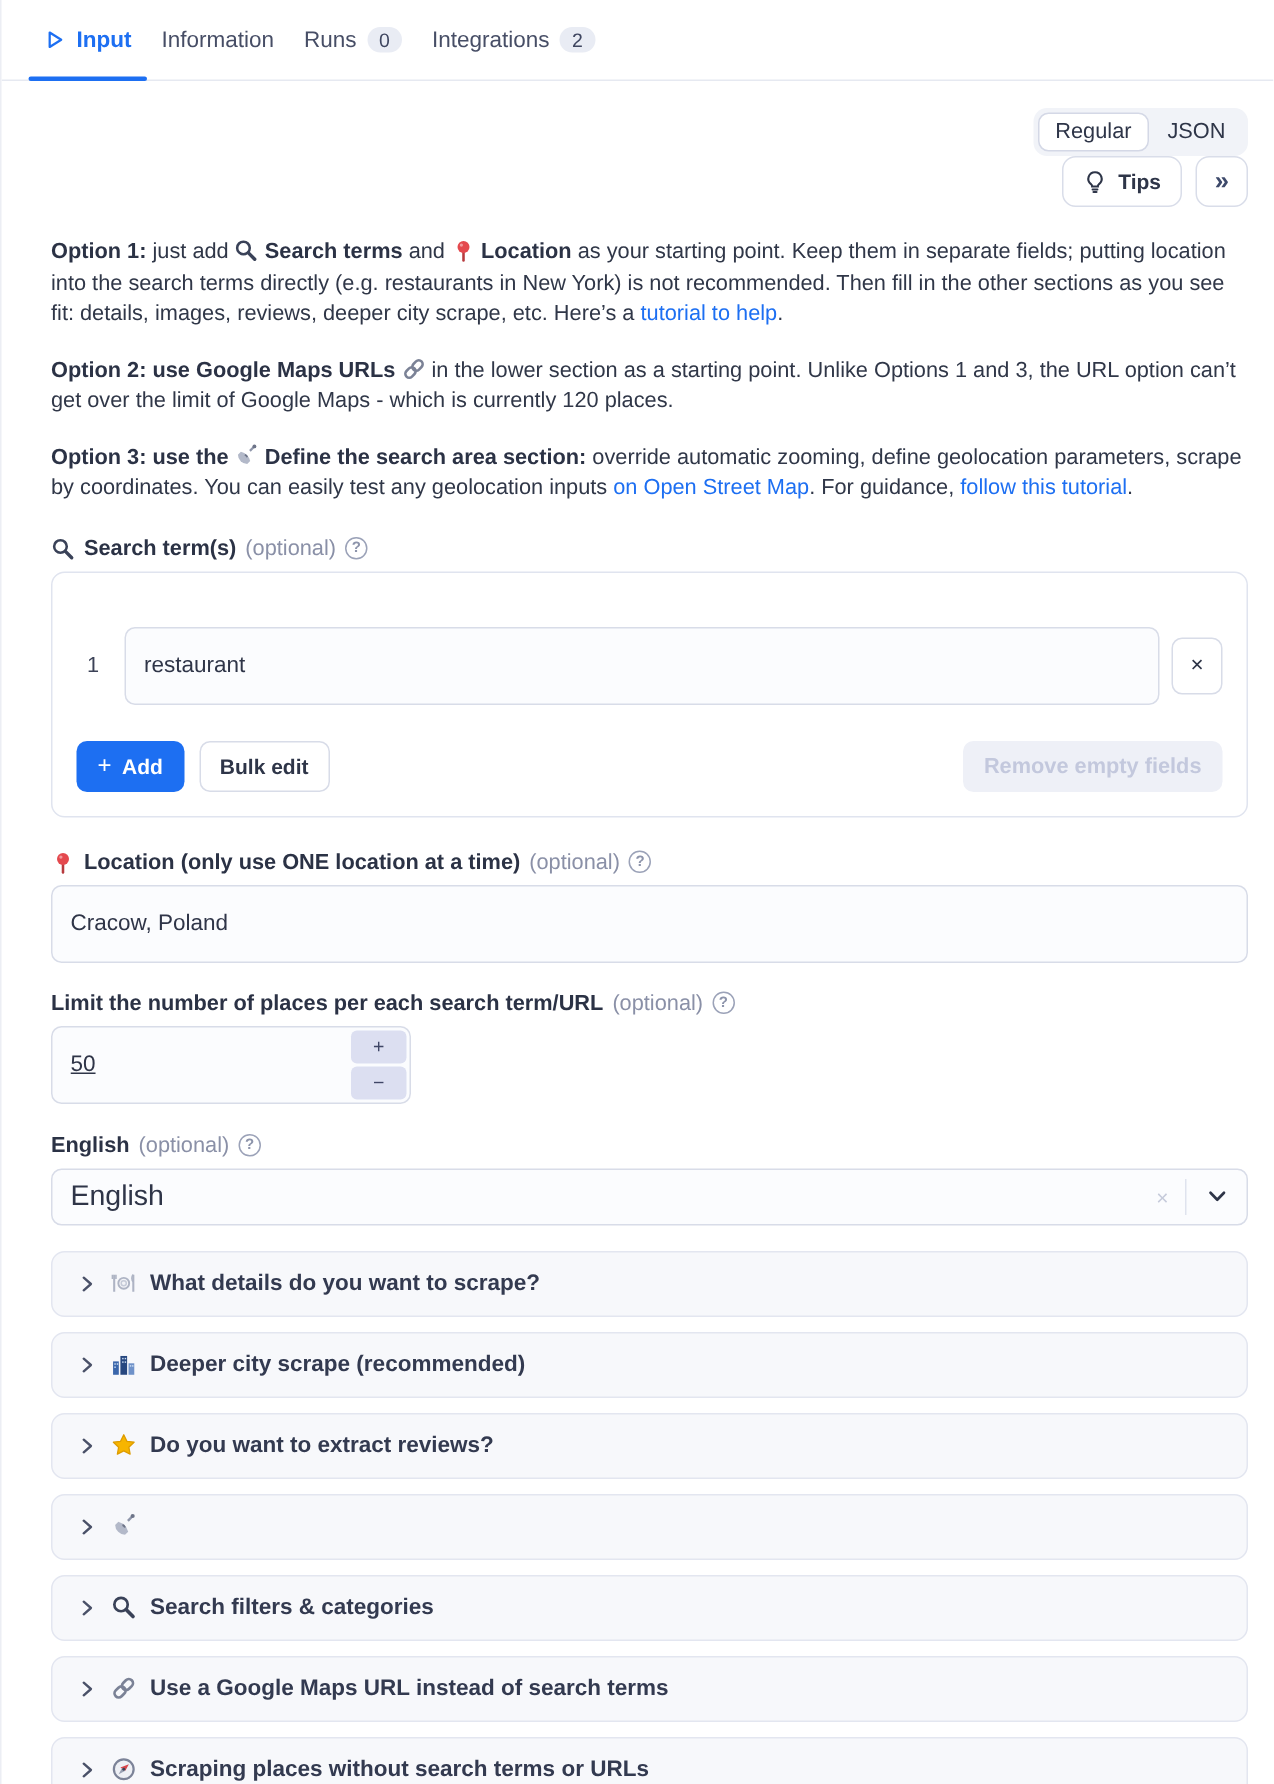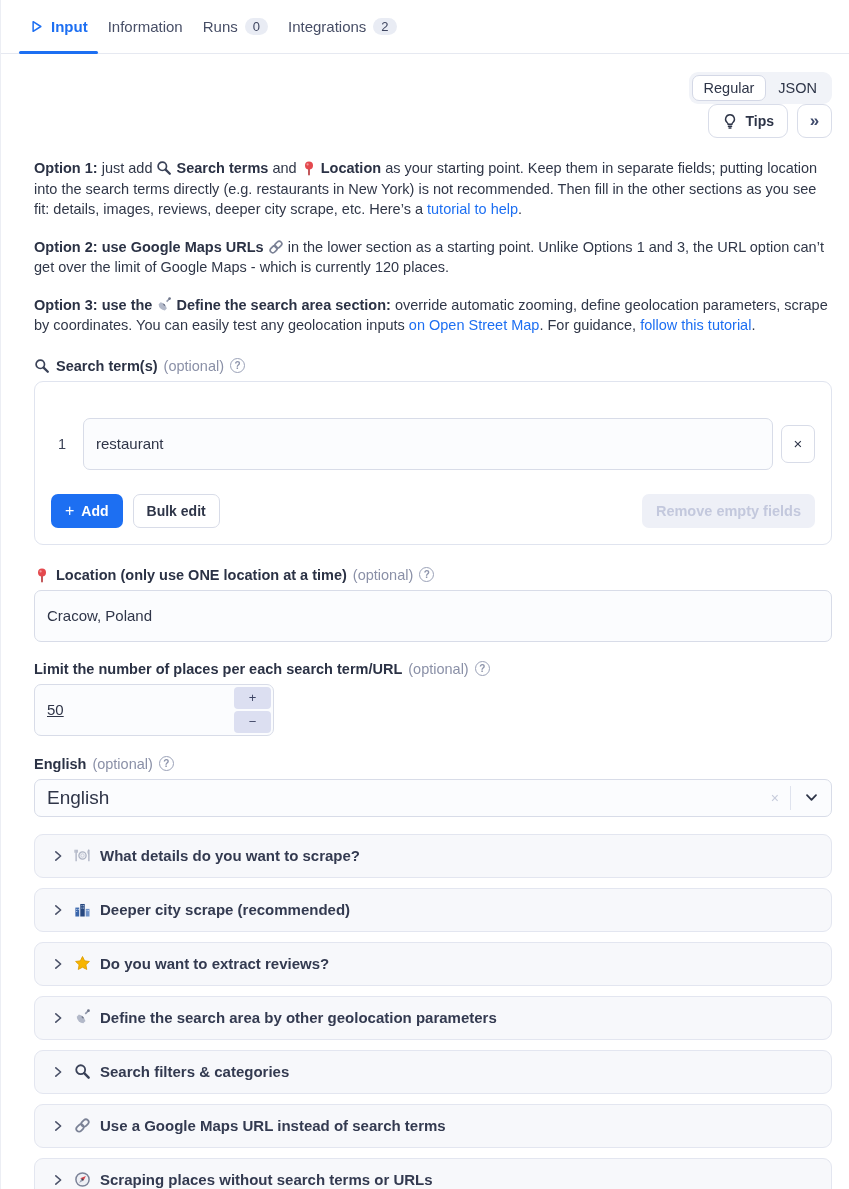--- a/index.html
+++ b/index.html
@@ -295,21 +295,20 @@
         <svg viewBox="0 0 16 16" width="14" height="14">
           <polyline points="5.5,3.2 11,8 5.5,12.8" fill="none" stroke="#4a5168" stroke-width="1.8" stroke-linecap="round" stroke-linejoin="round"></polyline>
         </svg>
       </span>
       <span class="section-icon"><svg viewBox="0 0 16 16" width="17" height="17">
           <path d="M2.6 7.2a6.4 6.4 0 0 0 6.2 6.2l2-2A8.6 8.6 0 0 0 4.6 5.2z" fill="#b3b9c9"></path>
           <path d="M7.2 7.2a2.2 2.2 0 0 1 1.6 1.6" fill="none" stroke="#6d7488" stroke-width="1.2"></path>
           <line x1="10.6" y1="4.6" x2="13.2" y2="2" stroke="#8f96aa" stroke-width="1.5"></line>
           <circle cx="13.6" cy="1.6" r="1.3" fill="#6d7488"></circle>
         </svg></span>
-      <span class="section-title">Define the search area by other geolocation parameters</span>
     </div>
     <div class="section-row">
       <span style="display: flex;">
         <svg viewBox="0 0 16 16" width="14" height="14">
           <polyline points="5.5,3.2 11,8 5.5,12.8" fill="none" stroke="#4a5168" stroke-width="1.8" stroke-linecap="round" stroke-linejoin="round"></polyline>
         </svg>
       </span>
       <span class="section-icon"><svg viewBox="0 0 16 16" width="17" height="17">
           <circle cx="6.3" cy="6.3" r="4.2" fill="none" stroke="#3a4258" stroke-width="1.7"></circle>
           <line x1="9.6" y1="9.6" x2="13.8" y2="13.8" stroke="#3a4258" stroke-width="2.3" stroke-linecap="round"></line>

